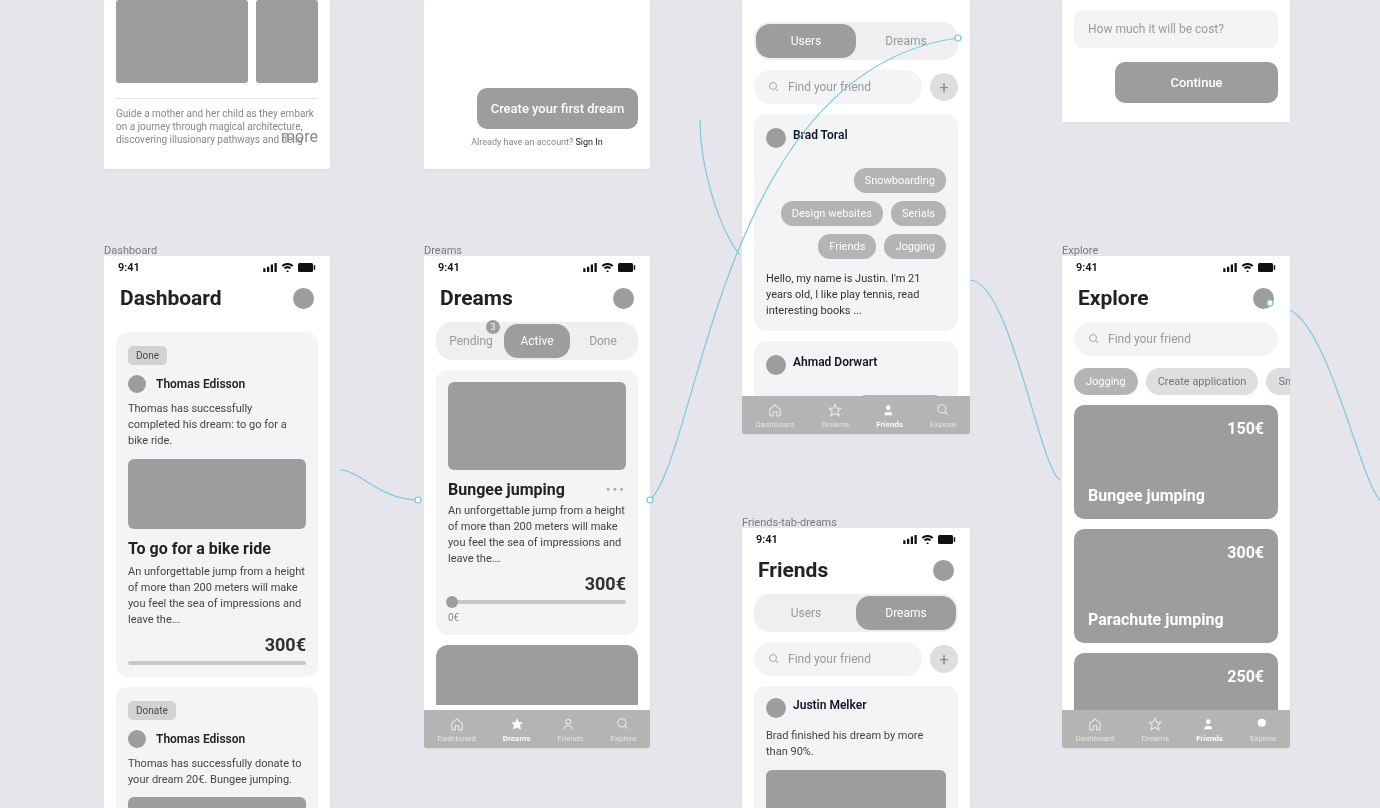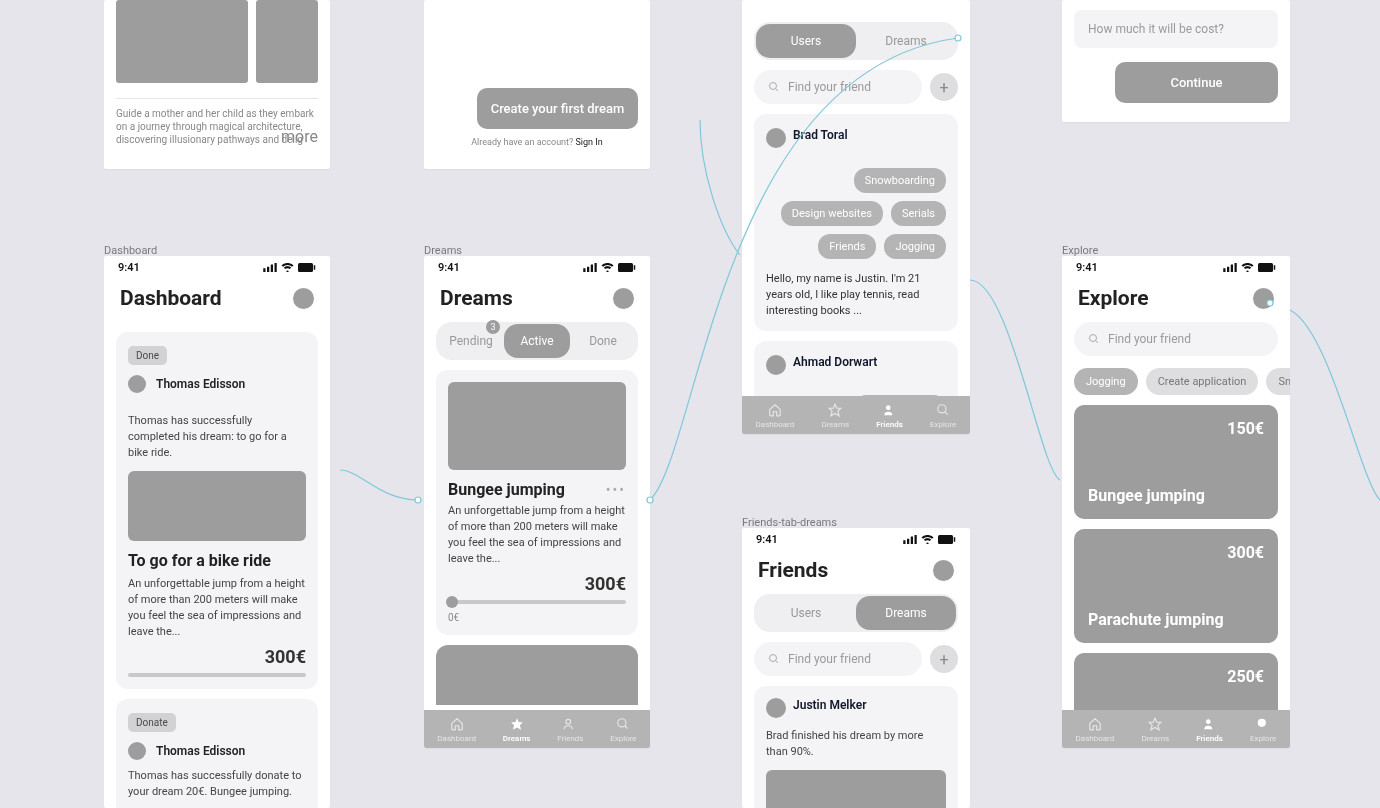--- a/index.html
+++ b/index.html
@@ -212,21 +212,21 @@
     <div class="screen-title">Dashboard</div>
     <div class="avatar-dot"></div>
   </div>
 
   <div class="card">
     <span class="tag-light">Done</span>
     <div class="card-user" style="margin-top:10px;">
           <div class="avatar-dot"></div>
           <span>Thomas Edisson</span>
         </div>
-    <div class="card-desc" style="margin-top:20px;">Thomas has successfully completed his dream: to go for a bike ride.</div>
+    <div class="card-desc" style="margin-top:8px;">Thomas has successfully completed his dream: to go for a bike ride.</div>
     <div class="img-ph" style="height:70px; margin-top:10px;"></div>
     <div class="card-title">To go for a bike ride</div>
     <div class="card-desc">An unforgettable jump from a height of more than 200 meters will make you feel the sea of impressions and leave the...</div>
     <div class="price">300€</div>
     <div class="progress"></div>
   </div>
 
   <div class="card">
     <span class="tag-light">Donate</span>
     <div class="card-user" style="margin-top:10px;">

